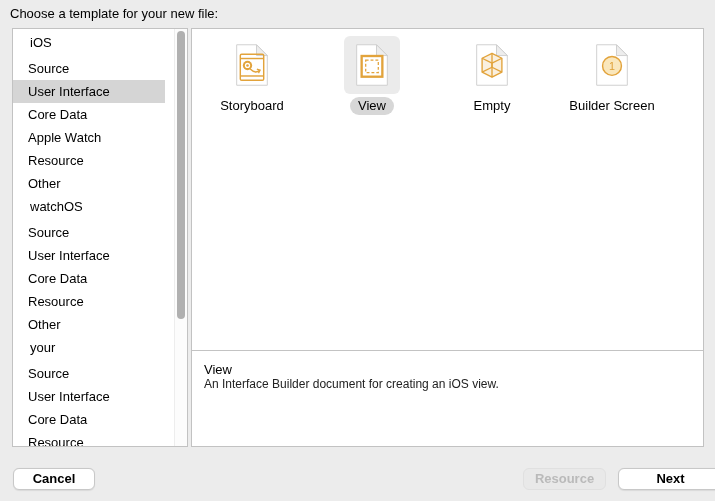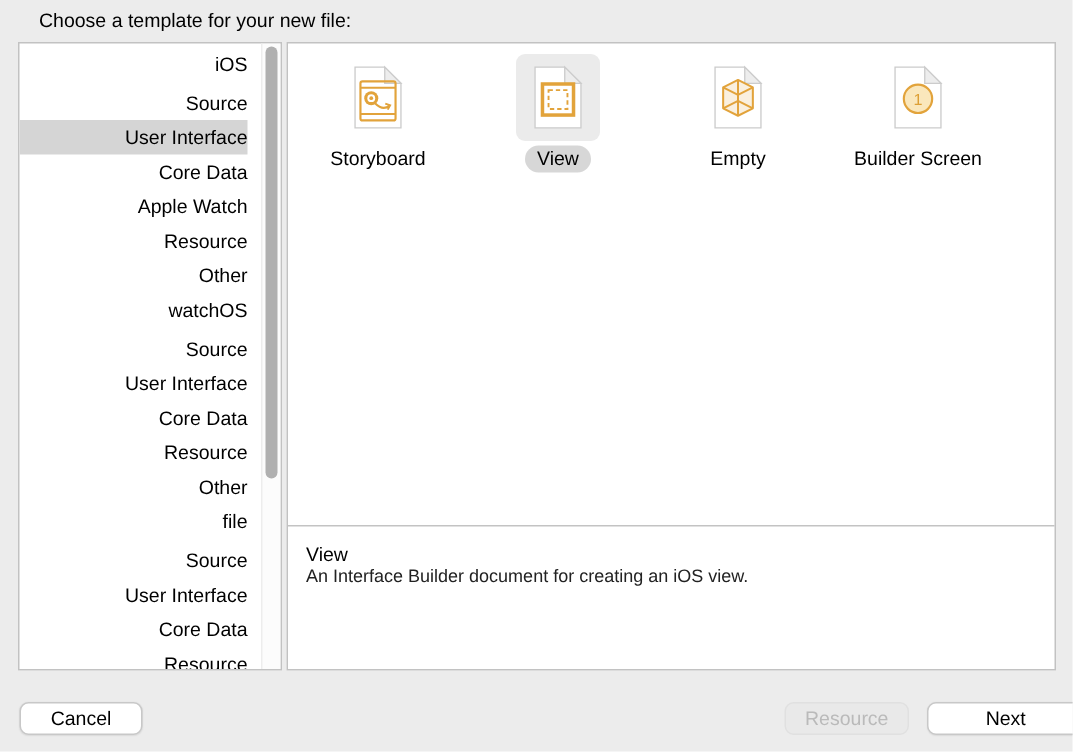--- a/index.html
+++ b/index.html
@@ -5,32 +5,32 @@
   html,body{margin:0;padding:0;}
   body{
     width:715px;height:501px;position:relative;overflow:hidden;
     background:#ececec;
     font-family:"Liberation Sans","DejaVu Sans",sans-serif;
     -webkit-font-smoothing:antialiased;
     color:#000;
   }
   .dialog-title{
     position:absolute;left:10px;top:6px;
-    font-size:13px;color:#000;margin-left:16px;
+    font-size:13px;color:#000;
   }
   
   .sidebar-box{
     position:absolute;left:12px;top:28px;width:176px;height:419px;
     background:#ffffff;border:1px solid #c2c2c2;box-sizing:border-box;
     overflow:hidden;
   }
   .side-list{padding-top:2px;}
   .side-row{
     height:23px;line-height:23px;font-size:13px;color:#000;
-    white-space:nowrap;margin-right:22px;text-align:right;
+    white-space:nowrap;margin-right:22px;
   }
   .side-row.group{padding-left:17px;margin-bottom:3px;}
   .side-row.item{padding-left:15px;}
   .side-row.selected{background:#d5d5d5;}
   .side-scrollbar{
     position:absolute;top:0;right:0;width:12px;height:100%;
     border-left:1px solid #ededed;background:#fcfcfc;
   }
   .side-scroll-thumb{
     position:absolute;top:2px;left:2px;width:8px;height:288px;
@@ -62,20 +62,21 @@
   .desc{padding:11px 12px 0 12px;}
   .desc-title{font-size:13px;color:#000;}
   .desc-body{font-size:12px;color:#222;}
   
   .btn{
     position:absolute;top:468px;height:22px;box-sizing:border-box;
     border-radius:6px;font-size:13px;text-align:center;line-height:20px;
     background:#ffffff;border:1px solid #c8c8c8;color:#000;
     box-shadow:0 0.5px 1px rgba(0,0,0,0.08);
     cursor:default;
+    font-weight:bold;
   }
   .btn.cancel{left:13px;width:82px;}
   .btn.previous{
     left:523px;width:83px;background:#e9e9e9;border-color:#e0e0e0;
     color:#bababa;box-shadow:none;
   }
   .btn.next{left:618px;width:105px;}
 </style>
 </head>
 <body>
@@ -90,21 +91,21 @@
       <div class="side-row item">Core Data</div>
       <div class="side-row item">Apple Watch</div>
       <div class="side-row item">Resource</div>
       <div class="side-row item">Other</div>
       <div class="side-row group">watchOS</div>
       <div class="side-row item">Source</div>
       <div class="side-row item">User Interface</div>
       <div class="side-row item">Core Data</div>
       <div class="side-row item">Resource</div>
       <div class="side-row item">Other</div>
-      <div class="side-row group">file</div>
+      <div class="side-row group">your</div>
       <div class="side-row item">Source</div>
       <div class="side-row item">User Interface</div>
       <div class="side-row item">Core Data</div>
       <div class="side-row item">Resource</div>
     </div>
   <div class="side-scrollbar">
     <div class="side-scroll-thumb"></div>
   </div>
 </div>
 

